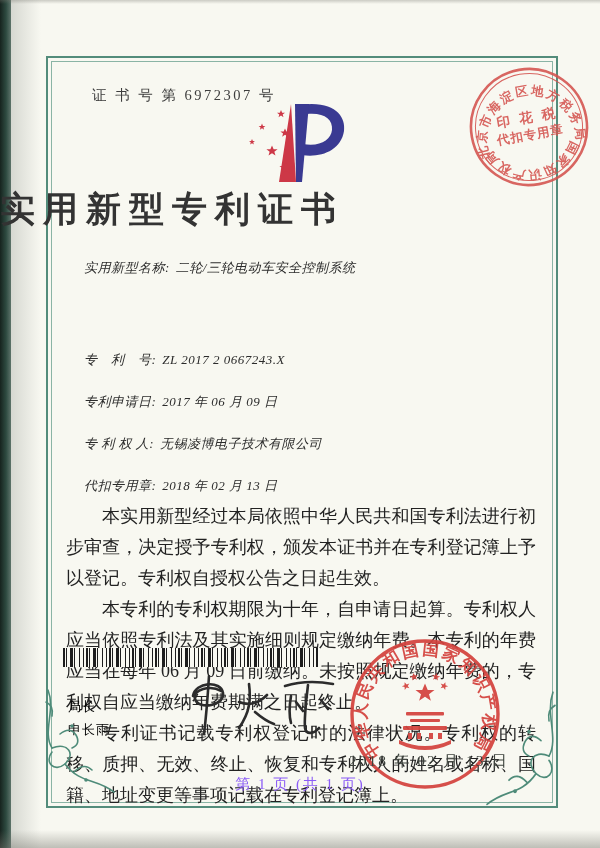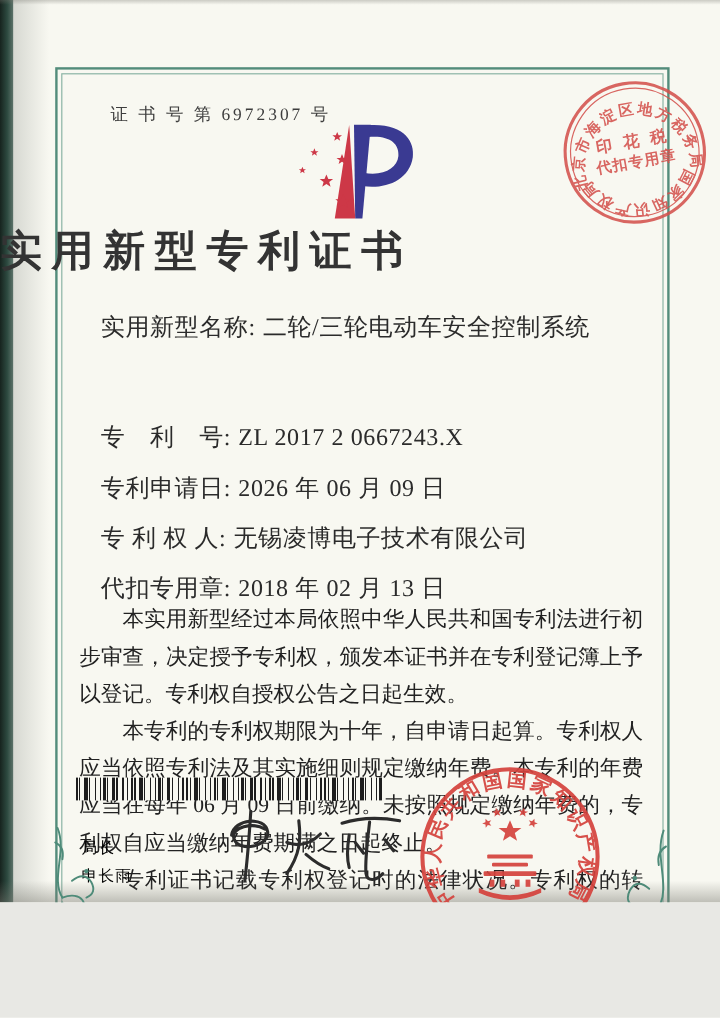--- a/index.html
+++ b/index.html
@@ -1,17 +1,17 @@
 <!DOCTYPE html>
 <html><head>
 <meta charset="utf-8">
 <style>
   html,body{margin:0;padding:0;background:#e8e8e4;}
   #scan{
-    position:relative;width:600px;height:752px;overflow:hidden;
+    position:relative;width:600px;height:848px;overflow:hidden;
     background:#f8f8f1;
     font-family:"Liberation Serif","DejaVu Serif",serif;
   }
   
   .binding{position:absolute;left:0;top:0;width:11px;height:100%;
     background:linear-gradient(90deg,#16231e,#2d4a40 55%,#5d736a);}
   .binding-shadow{position:absolute;left:11px;top:0;width:30px;height:100%;
     background:linear-gradient(90deg,rgba(60,70,65,.18),rgba(60,70,65,0));}
   .bottom-shadow{position:absolute;left:0;bottom:0;width:100%;height:18px;
     background:linear-gradient(180deg,rgba(90,90,85,0),rgba(120,120,112,.45));}
@@ -24,22 +24,22 @@
   .frame-inner{position:absolute;inset:3px;border:1px solid #8ab4a5;}
 
   .cert-number{position:absolute;left:92px;top:86px;font-size:14.5px;
     letter-spacing:2.5px;color:#3d3d3d;}
 
   .logo{position:absolute;left:240px;top:100px;}
 
   .title{position:absolute;left:0;top:186px;width:100%;text-align:left;
     font-size:35px;font-weight:700;letter-spacing:8px;color:#333;}
 
-  .field-row{position:absolute;left:84px;font-size:20px;color:#2b2b2b;
-    letter-spacing:.5px;white-space:nowrap;}
+  .field-row{position:absolute;left:84px;font-size:13px;color:#2b2b2b;
+    letter-spacing:.5px;white-space:nowrap;font-style:italic;}
   .field-row .lbl{margin-right:6px;}
 
   .paragraphs{position:absolute;left:66px;top:501px;width:470px;
     font-size:18px;line-height:1.72;color:#222;text-align:justify;}
   .paragraphs p{margin:0;text-indent:2em;}
 
   .barcode{position:absolute;left:63px;top:648px;width:256px;height:19px;
     background:repeating-linear-gradient(90deg,
       #1d1d1d 0 2px,#f8f8f1 2px 3px,#1d1d1d 3px 4px,#f8f8f1 4px 7px,
       #1d1d1d 7px 10px,#f8f8f1 10px 11px,#1d1d1d 11px 12px,#f8f8f1 12px 16px,
@@ -117,21 +117,21 @@
 
   <div class="title">实用新型专利证书</div>
 
   <div class="field-row" style="top:259px">
     <span class="lbl">实用新型名称:</span><span>二轮/三轮电动车安全控制系统</span>
   </div>
   <div class="field-row" style="top:351px">
     <span class="lbl">专　利　号:</span><span>ZL 2017 2 0667243.X</span>
   </div>
   <div class="field-row" style="top:393px">
-    <span class="lbl">专利申请日:</span><span>2026 年 06 月 09 日</span>
+    <span class="lbl">专利申请日:</span><span>2017 年 06 月 09 日</span>
   </div>
   <div class="field-row" style="top:435px">
     <span class="lbl">专 利 权 人:</span><span>无锡凌博电子技术有限公司</span>
   </div>
   <div class="field-row" style="top:477px">
     <span class="lbl">代扣专用章:</span><span>2018 年 02 月 13 日</span>
   </div>
 
   <div class="paragraphs">
     <p>本实用新型经过本局依照中华人民共和国专利法进行初步审查，决定授予专利权，颁发本证书并在专利登记簿上予以登记。专利权自授权公告之日起生效。</p>

